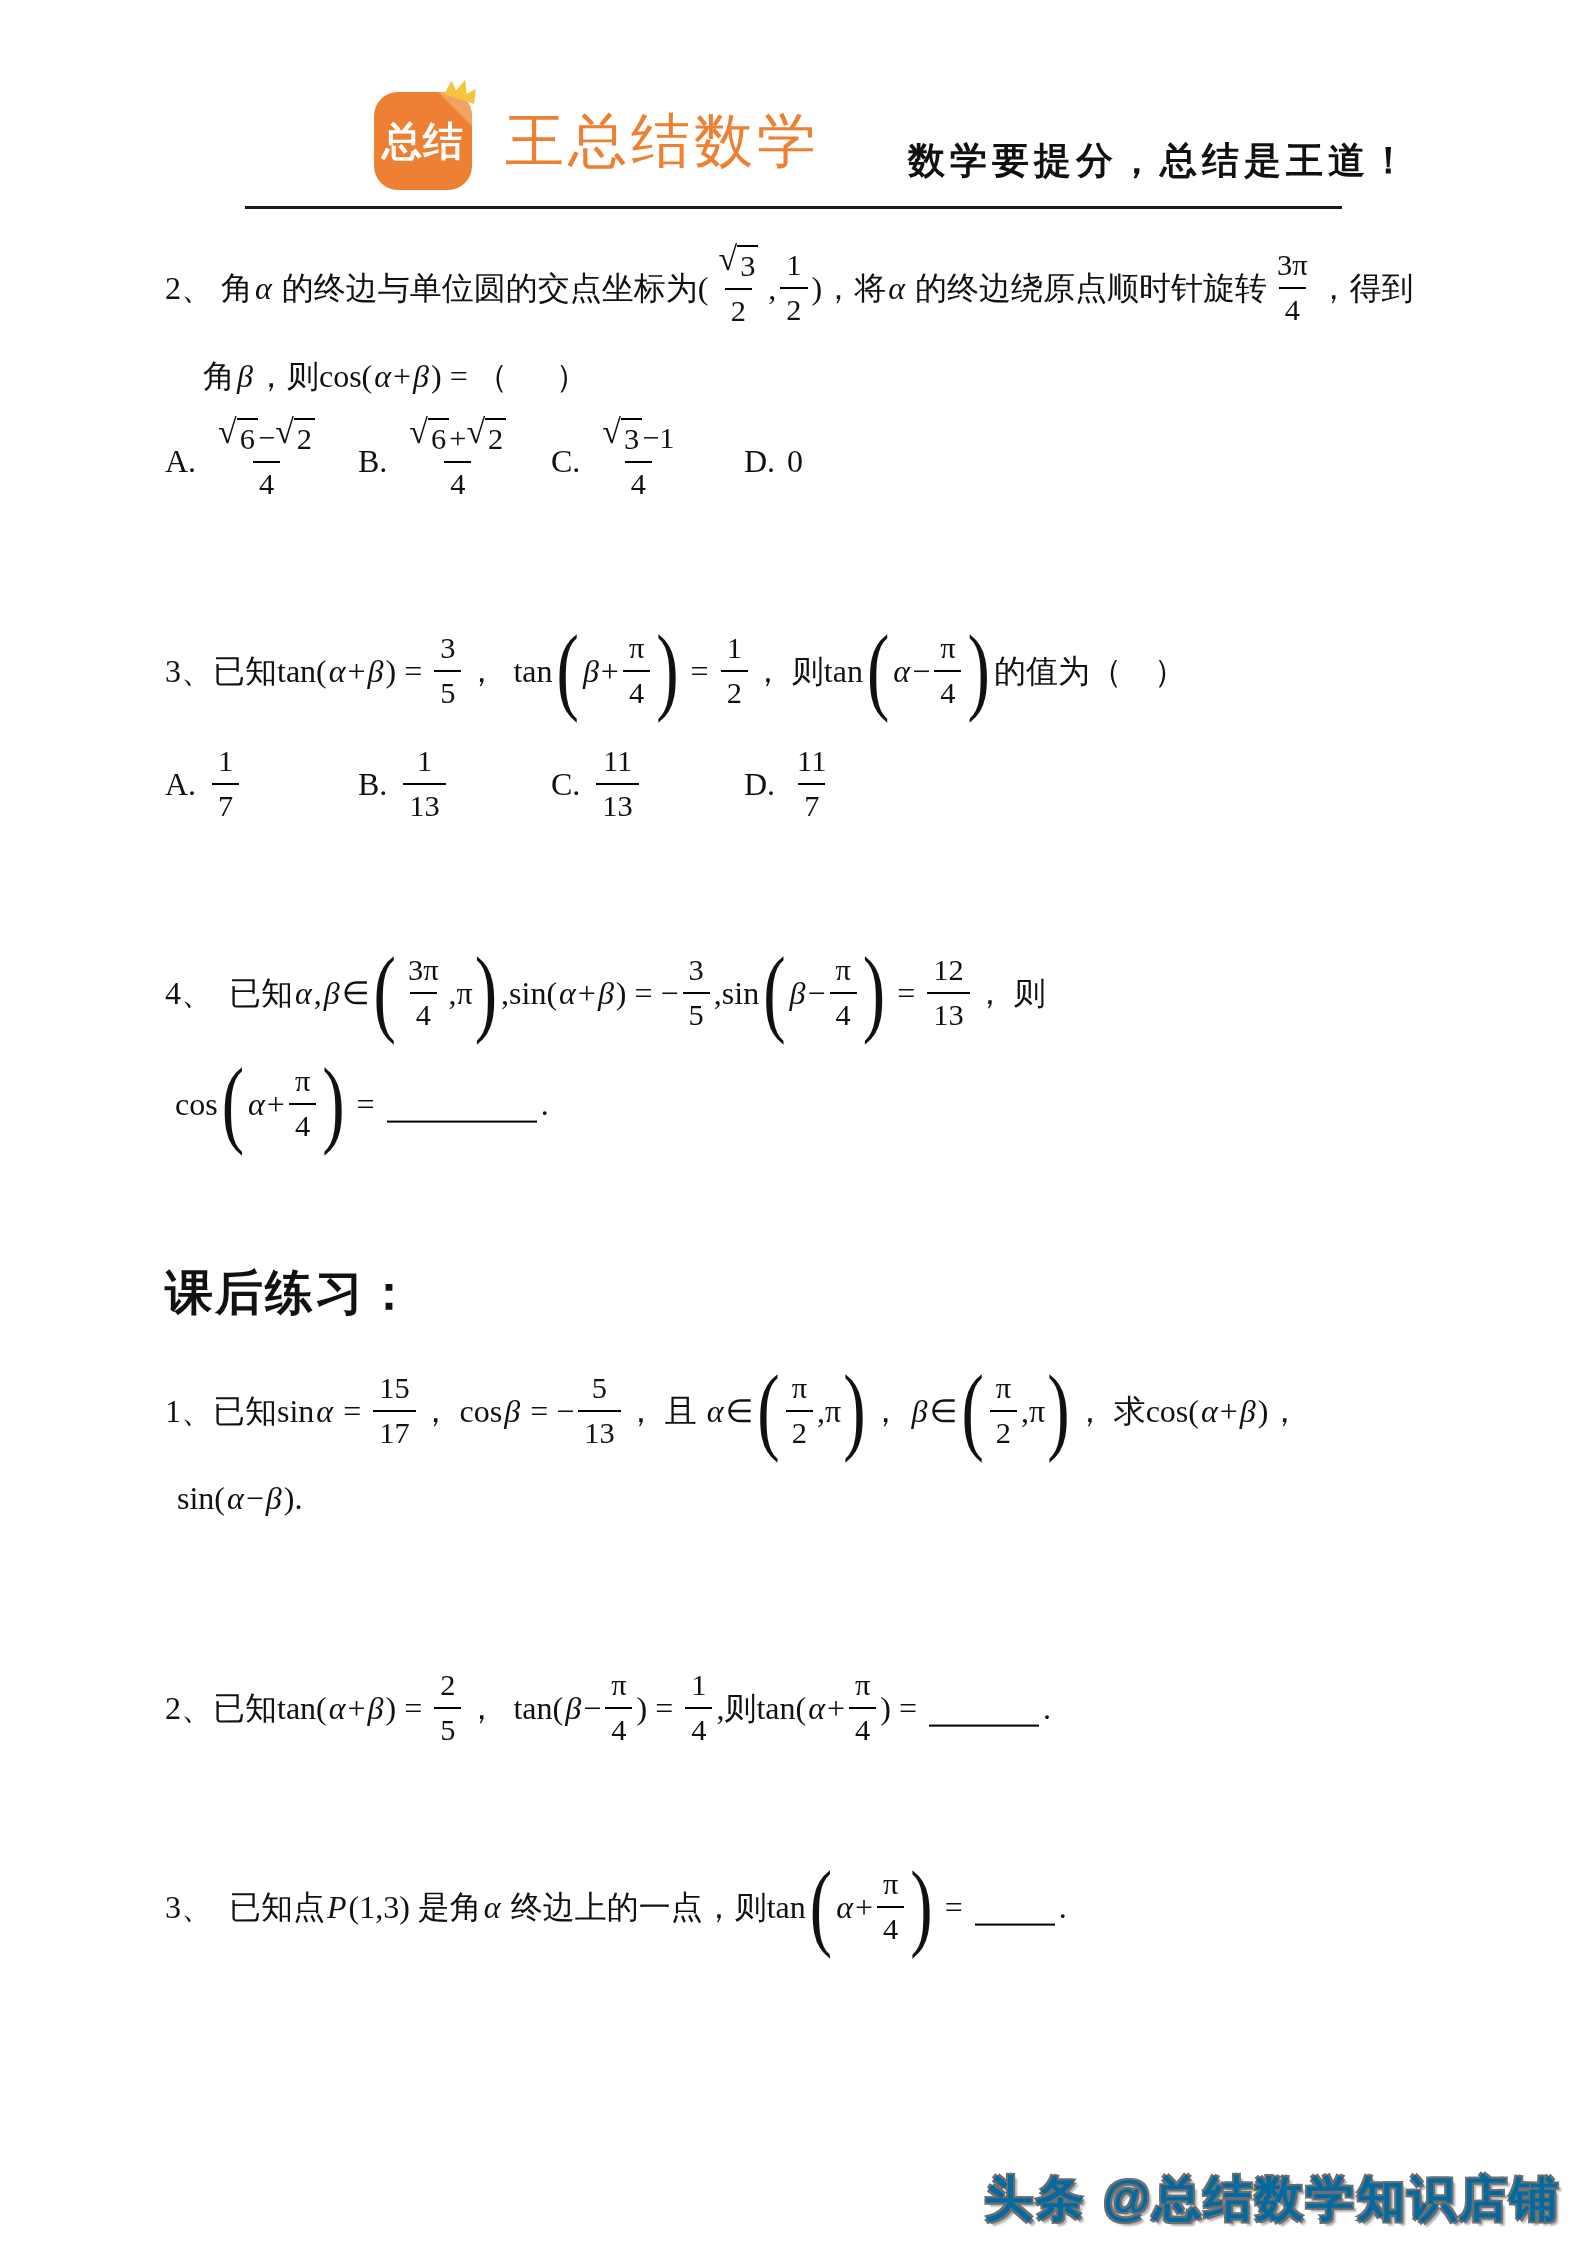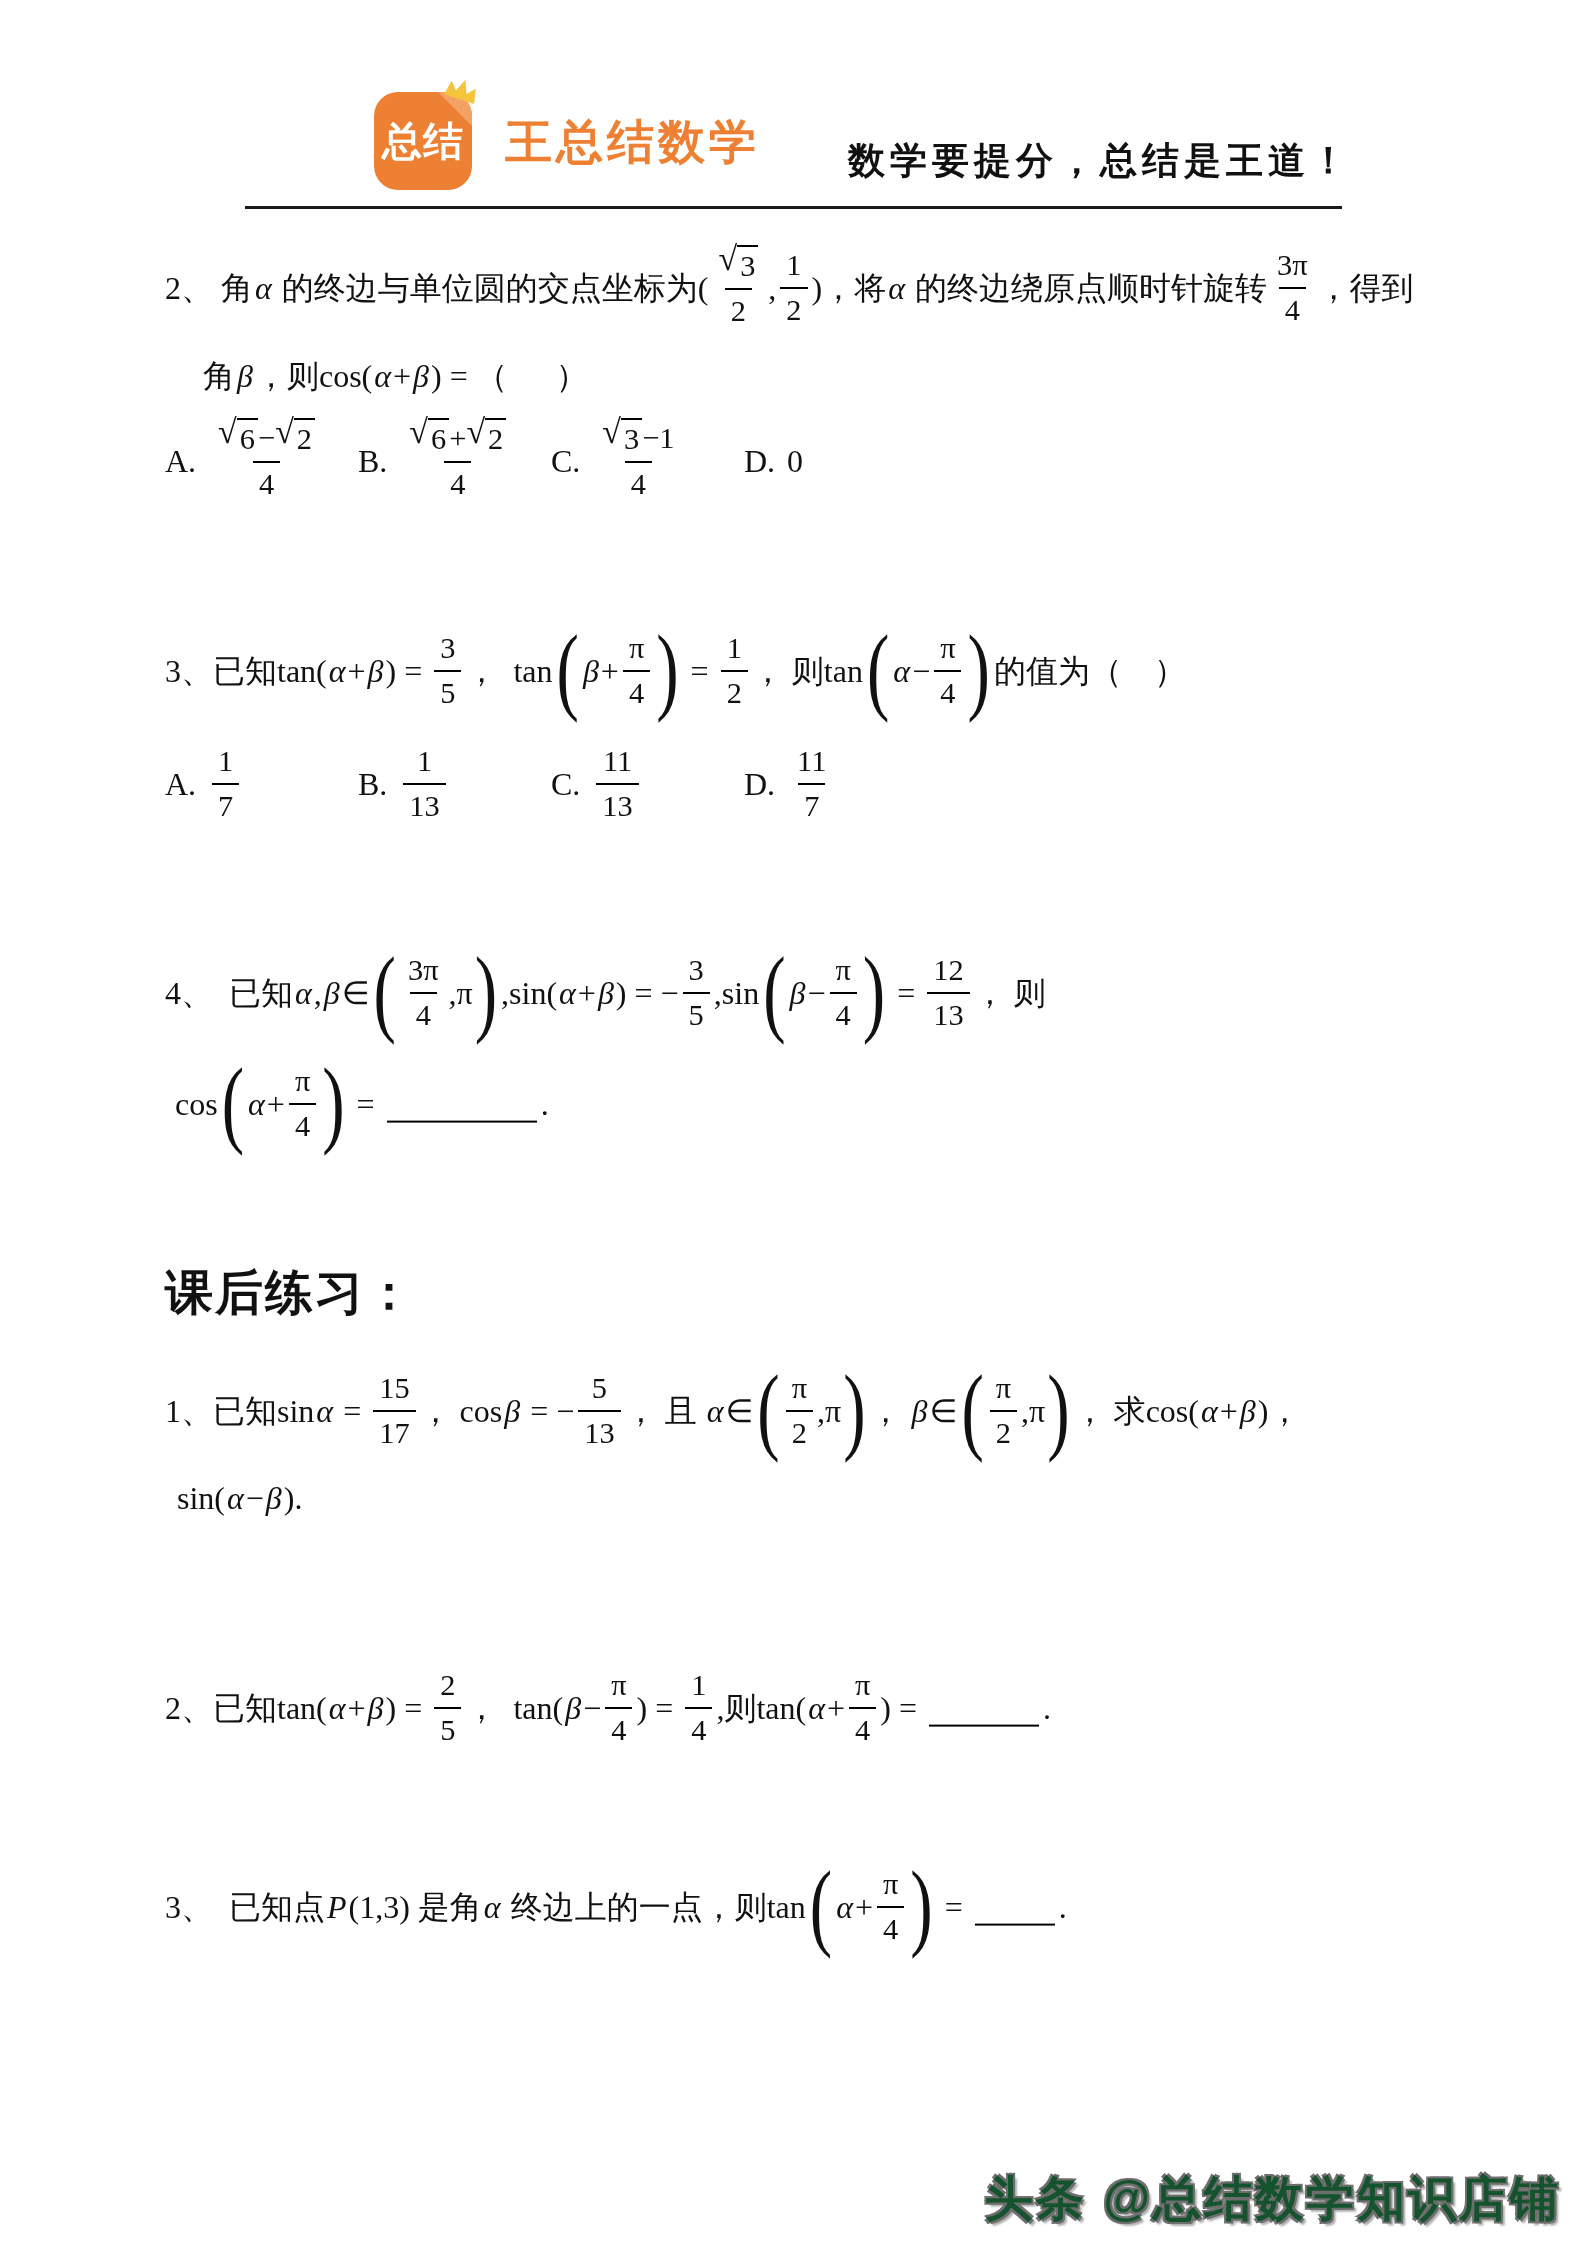--- a/index.html
+++ b/index.html
@@ -11,21 +11,21 @@
   .logo{display:flex;align-items:center;gap:33px;margin-left:36px;}
   .logo-icon{position:relative;width:98px;height:98px;border-radius:24px;
              background:var(--brand,#ED8033);display:flex;align-items:center;justify-content:center;}
   .logo-icon .fold{position:absolute;top:0;right:0;width:0;height:0;
                    border-left:34px solid transparent;border-top:34px solid #f3a264;
                    border-top-right-radius:24px;}
   .logo-icon .crown{position:absolute;top:-15px;right:-9px;transform:rotate(18deg);}
   .logo-icon .icon-text{color:#fff;font-family:"Liberation Sans",sans-serif;
                         font-weight:bold;font-size:40px;letter-spacing:1px;}
   .wordmark{color:var(--brand,#ED8033);font-family:"Liberation Sans",sans-serif;
-            font-weight:bold;font-size:47px;letter-spacing:4px;line-height:1;}
+            font-weight:normal;font-size:59px;letter-spacing:4px;line-height:1;}
   .tagline{margin-left:88px;margin-bottom:4px;font-size:37px;font-weight:bold;
            letter-spacing:5px;font-family:"Liberation Serif",serif;}
   .rule{margin:16px 245px 0 245px;border-top:3px solid #1a1a1a;height:0;}
 
   
   .docbody{padding:0 140px 0 165px;margin-top:36px;}
   .mline{display:flex;align-items:center;white-space:pre;font-size:32px;line-height:1.25;}
   .tx{white-space:pre;}
   .it{font-style:italic;padding:0 2px;}
   .frac{display:inline-flex;flex-direction:column;align-items:center;margin:0 4px;font-size:0.95em;}
@@ -53,21 +53,21 @@
   [data-name="problem-4-line-1"]{margin-top:126px;}
   [data-name="problem-4-line-2"]{margin-top:28px;padding-left:10px;}
   [data-name="homework-heading"]{margin-top:116px;}
   [data-name="homework-1-line-1"]{margin-top:44px;}
   [data-name="homework-1-line-2"]{margin-top:26px;padding-left:12px;}
   [data-name="homework-2-line-1"]{margin-top:148px;}
   [data-name="homework-3-line-1"]{margin-top:116px;text-align:center;}
 
   
   .watermark{position:absolute;right:26px;bottom:14px;font-family:"Liberation Sans",sans-serif;
-             font-weight:bold;font-size:48px;letter-spacing:3px;color:#14532d;
+             font-weight:bold;font-size:48px;letter-spacing:3px;color:#0369a1;
              text-shadow:-2px -2px 0 var(--wm,#6e6e6e),2px -2px 0 var(--wm,#6e6e6e),
                          -2px 2px 0 var(--wm,#6e6e6e),2px 2px 0 var(--wm,#6e6e6e),
                           4px 4px 2px rgba(110,110,110,0.55);margin-left:6px;}
 </style>
 </head>
 <body>
 
 <div class="page" data-name="page">
 
   <div class="header" data-name="header">

